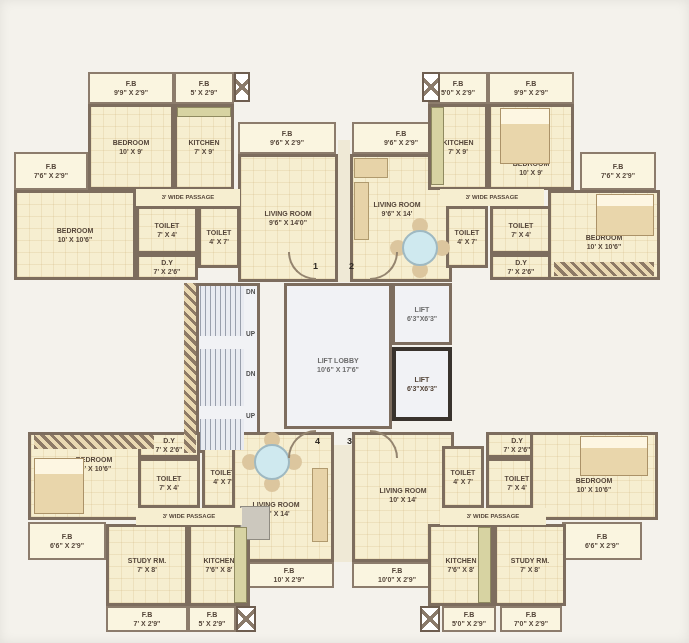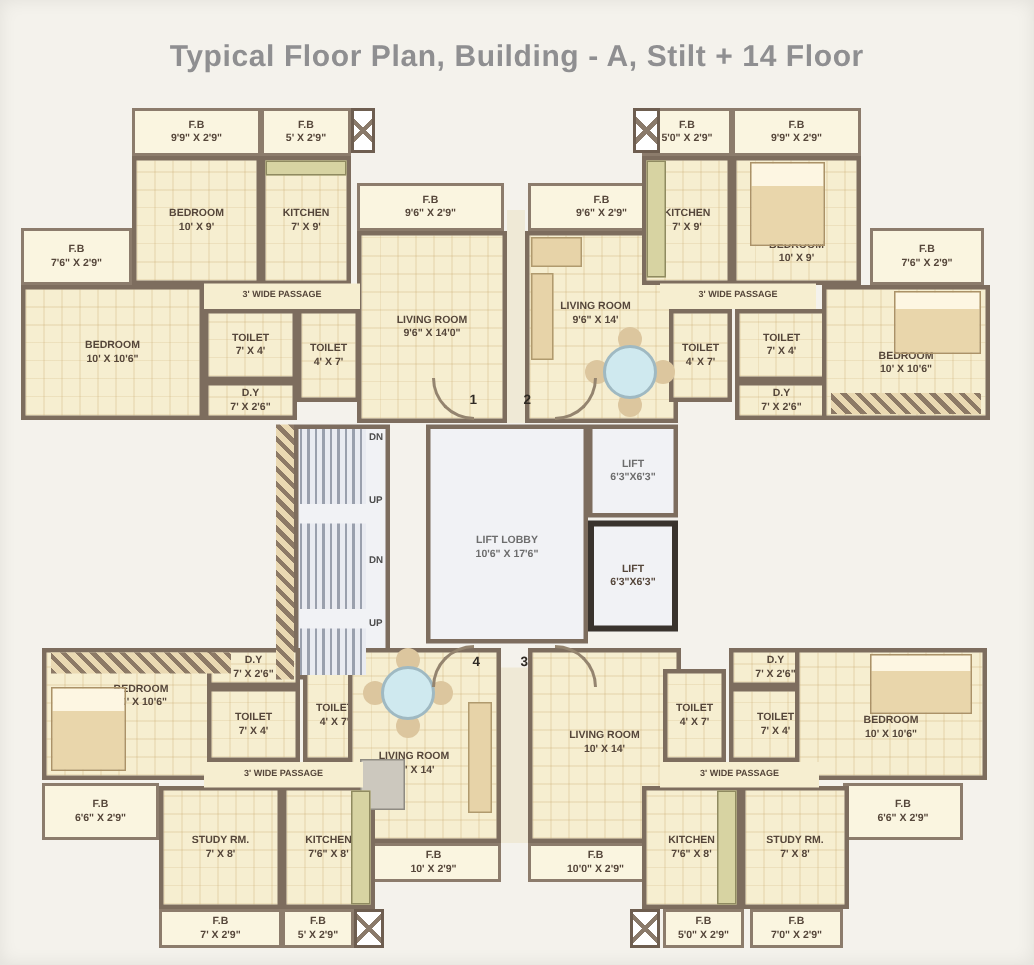--- a/index.html
+++ b/index.html
@@ -43,21 +43,20 @@
   .wm-logo{width:50px;height:58px;border:9px solid rgba(233,130,80,.78);border-radius:12px;transform:rotate(-2deg);}
   .wm-l1{font-size:31px;line-height:30px;font-weight:bold;letter-spacing:1.5px;color:rgba(168,191,120,.92);}
   .wm-l2{font-size:24px;line-height:26px;font-weight:bold;color:rgba(96,96,96,.82);letter-spacing:.5px;}
   .wm-com{font-size:12px;font-weight:bold;}
   .lobby-lbl{position:absolute;left:0;right:0;top:70px;}
 </style>
 </head>
 <body>
 
 <div class="canvas">
-  <div class="title">Typical Floor Plan, Building - A, Stilt + 14 Floor</div>
 
   <div class="b" style="left:88px;top:72px;width:86px;height:32px">
     <div class="lbl">
         <span>F.B</span>
         <span>9'9" X 2'9"</span>
       </div>
     </div>
   <div class="b" style="left:174px;top:72px;width:60px;height:32px">
     <div class="lbl">
         <span>F.B</span>

